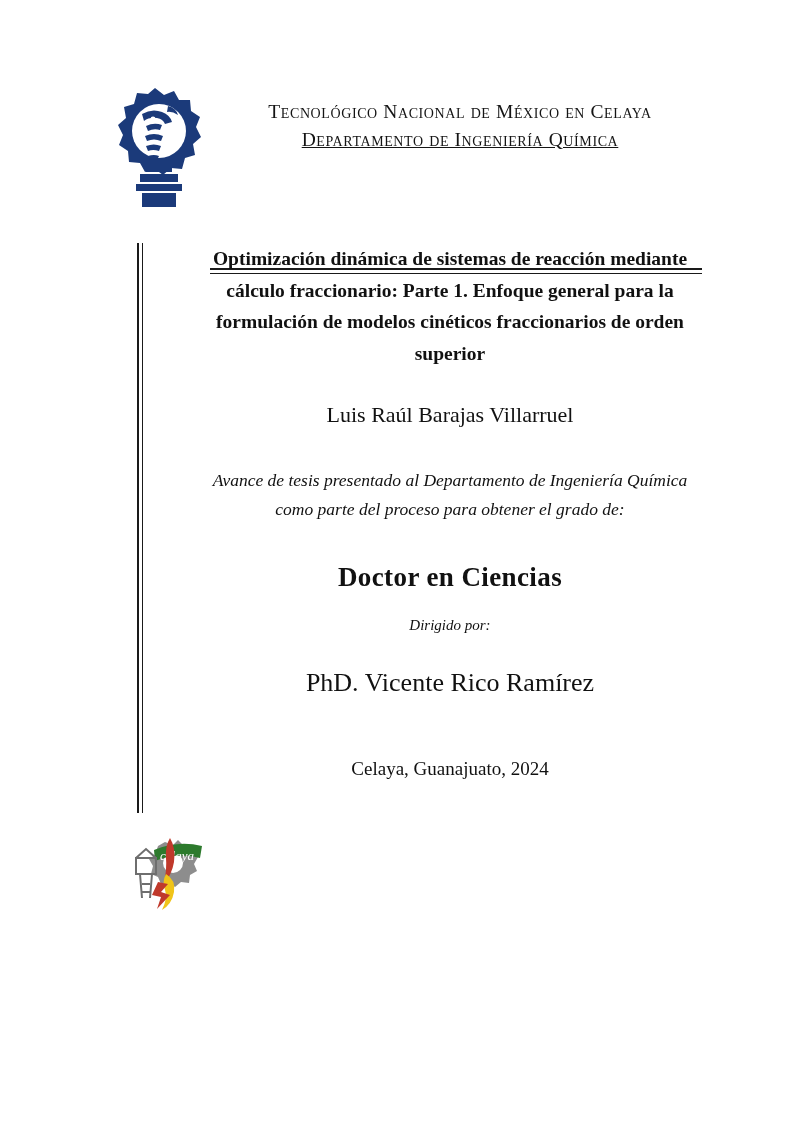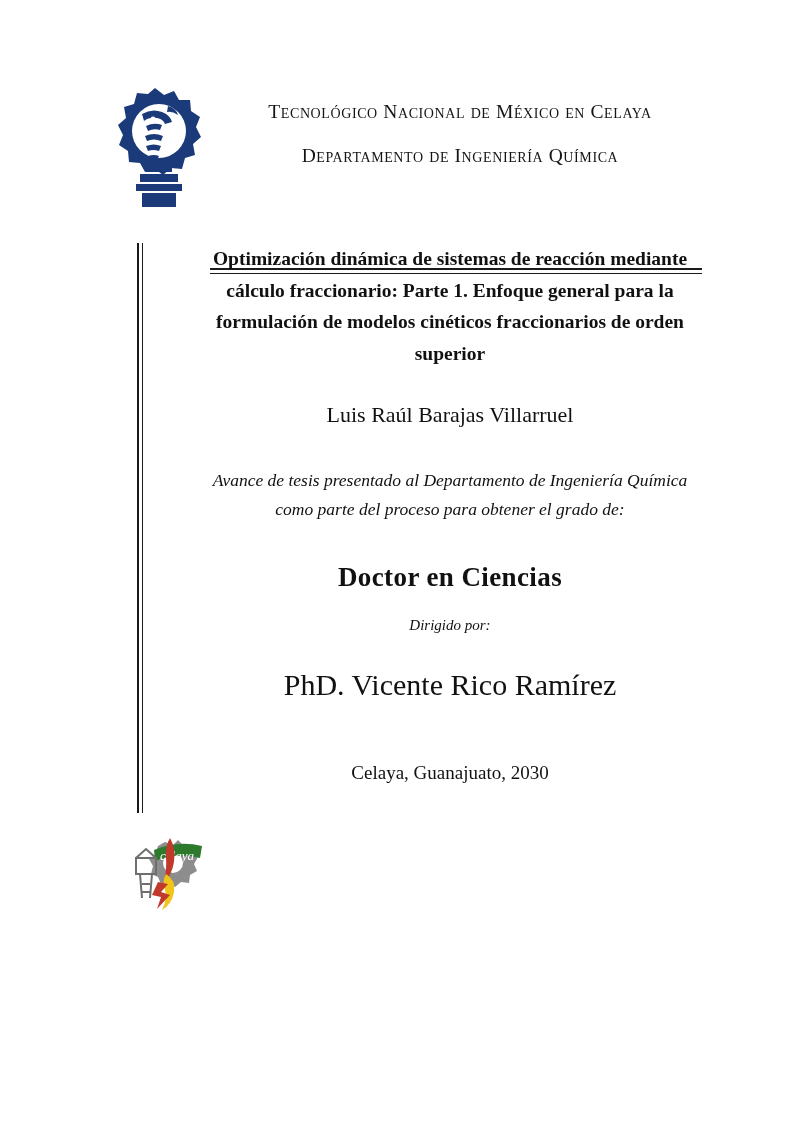--- a/index.html
+++ b/index.html
@@ -48,21 +48,22 @@
   }
 
   .inst-line {
     font-variant: small-caps;
     letter-spacing: 0.6px;
     font-size: 19.5px;
     line-height: 1.0;
     color: #141414;
   }
   .inst-line.second {
-    margin-top: 24px;
+    margin-top: 8px;
+    text-decoration: underline;
   }
 
   .header-rules {
     position: absolute;
     left: 210px;
     top: 182px;
     width: 492px;
   }
   .header-rules .r1 {
     height: 2px;
@@ -134,21 +135,21 @@
   }
 
   .dirigido {
     margin-top: 24px;
     font-size: 15px;
     font-style: italic;
   }
 
   .advisor {
     margin-top: 34px;
-    font-size: 30px;
+    font-size: 26px;
   }
 
   .place {
     margin-top: 60px;
     font-size: 19px;
   }
 
   
   .celaya-logo {
     position: absolute;
@@ -210,21 +211,21 @@
     <div class="v2"></div>
   </div>
 
   <div class="content">
     <div class="title">Optimización dinámica de sistemas de reacción mediante cálculo fraccionario: Parte 1. Enfoque general para la formulación de modelos cinéticos fraccionarios de orden superior</div>
     <div class="author">Luis Raúl Barajas Villarruel</div>
     <div class="statement">Avance de tesis presentado al Departamento de Ingeniería Química como parte del proceso para obtener el grado de:</div>
     <div class="degree">Doctor en Ciencias</div>
     <div class="dirigido">Dirigido por:</div>
     <div class="advisor">PhD. Vicente Rico Ramírez</div>
-    <div class="place">Celaya, Guanajuato, 2030</div>
+    <div class="place">Celaya, Guanajuato, 2024</div>
   </div>
 
   <div class="celaya-logo">
     <svg viewBox="0 0 96 104" width="96" height="104" aria-hidden="true">
 
       <g fill="#8d8d8d">
         <path d="M40 28 L47 24 L55 27 L60 22 L66 28 L73 27 L74 35 L80 39 L76 46 L79 53 L72 57 L71 65 L63 64 L57 69 L51 64 L43 66 L40 59 L33 56 L35 48 L31 41 L37 37 Z"></path>
         <circle cx="55" cy="45" r="10" fill="#ffffff"></circle>
       </g>
 

